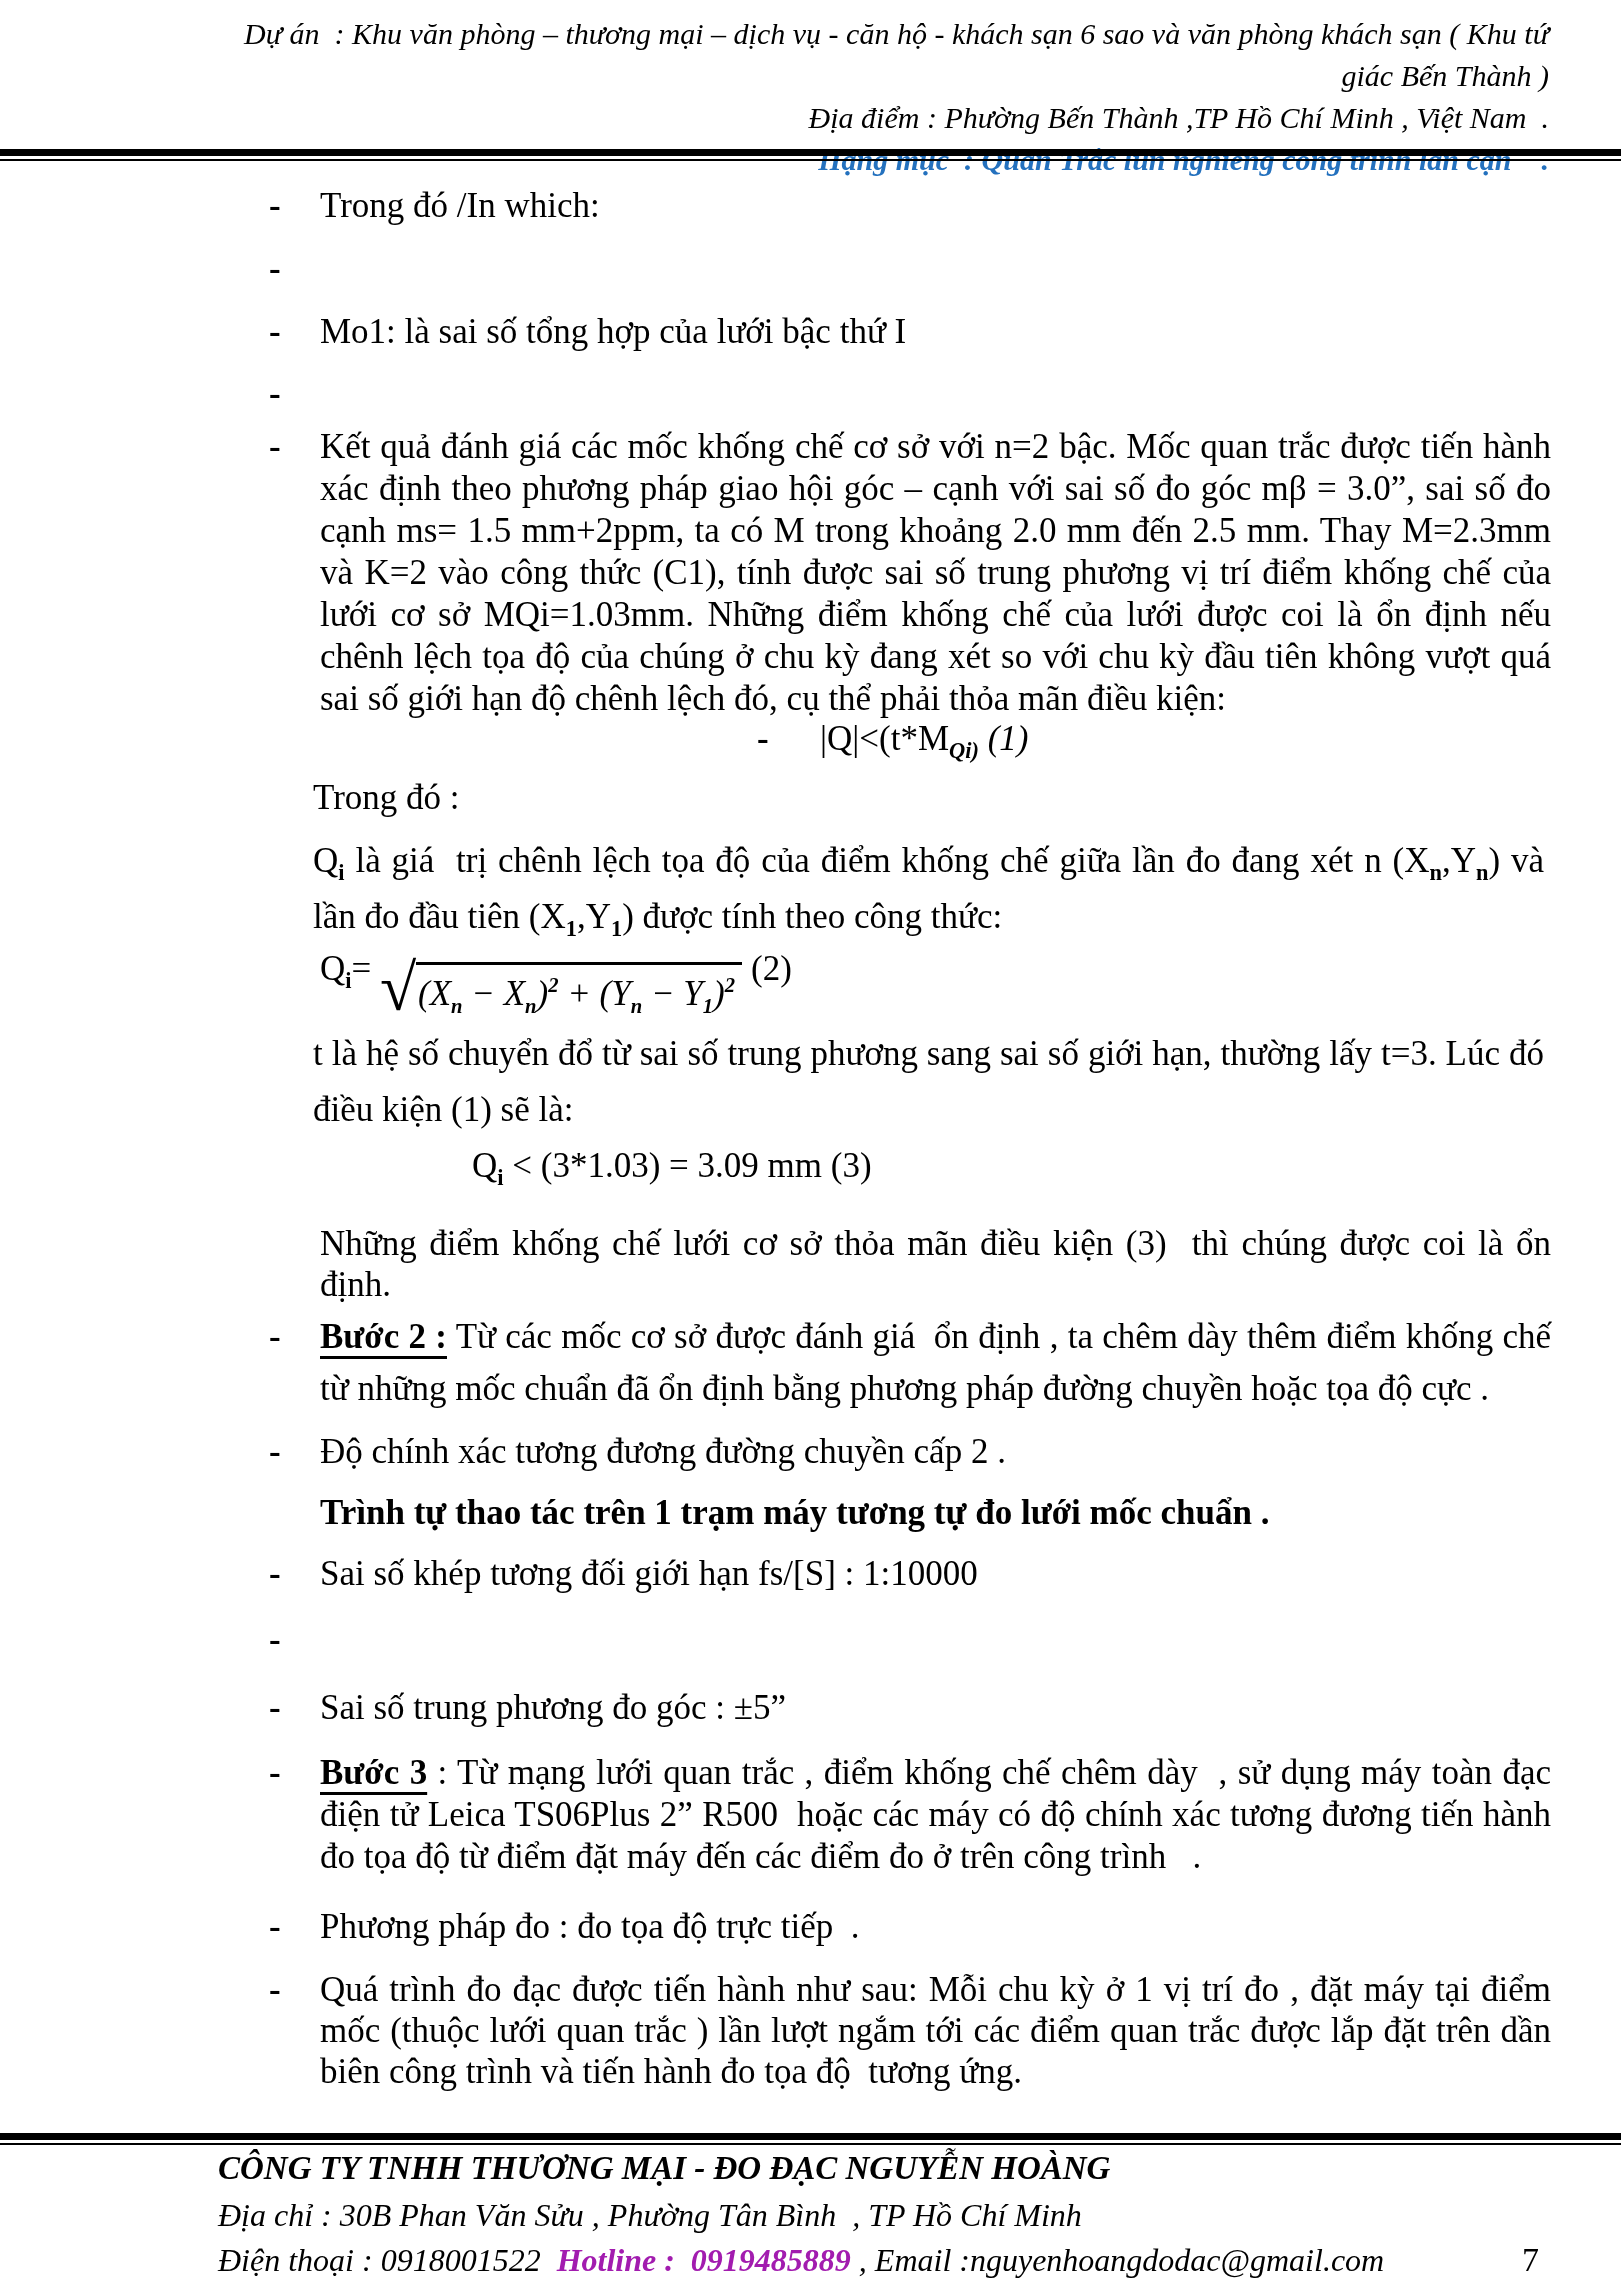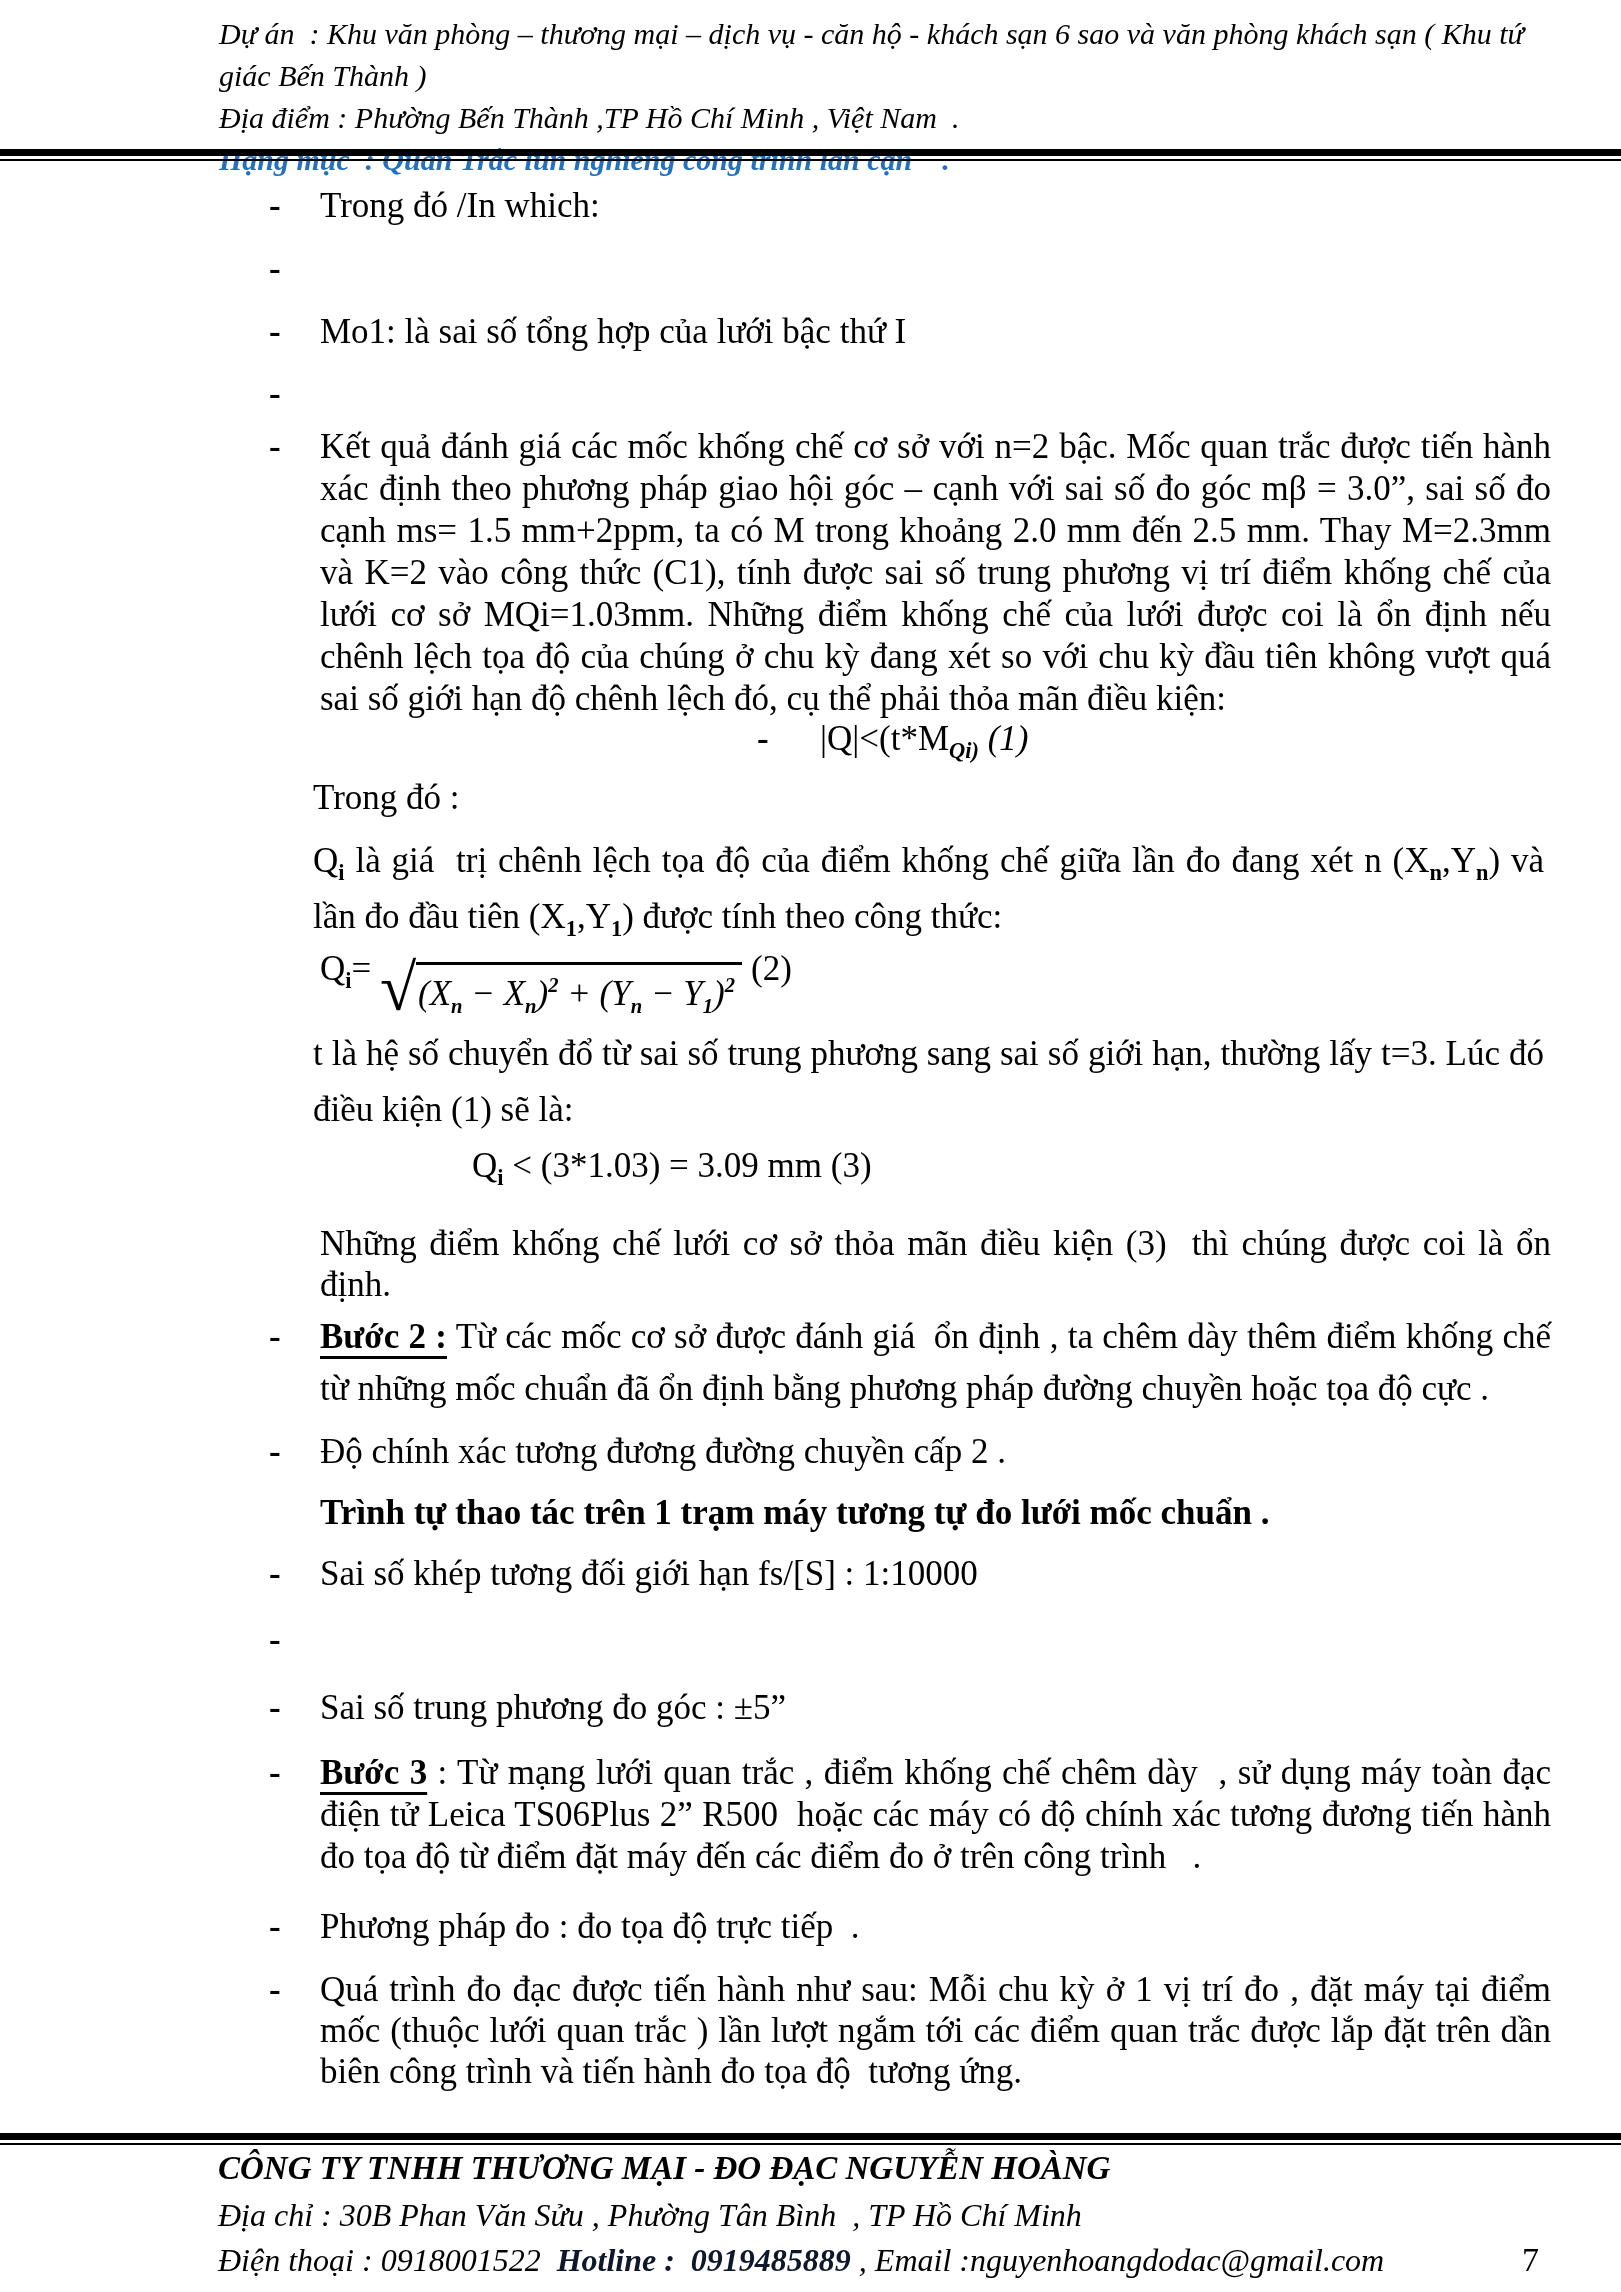--- a/index.html
+++ b/index.html
@@ -3,21 +3,21 @@
 <meta charset="utf-8">
 <style>
   html,body{margin:0;padding:0;background:#ffffff;}
   .page{
     position:relative;width:1621px;height:2293px;background:#ffffff;
     font-family:"Liberation Serif","DejaVu Serif",serif;color:#000;overflow:hidden;
   }
   [data-bind]{white-space:pre-wrap;}
 
   
-  .hdr{position:absolute;top:12.5px;left:219px;right:72px;font-style:italic;font-size:30px;line-height:42px;}
+  .hdr{position:absolute;top:12.5px;left:219px;right:72px;font-style:italic;font-size:30px;line-height:42px;text-align:right;}
   .hdr-line{display:block;}
   .hdr-cat{color:#2471BE;font-weight:bold;}
 
   
   .rule{position:absolute;left:0;width:1621px;height:2.7px;border-top:7.2px solid #000;border-bottom:2.7px solid #000;}
 
   
   .blk{position:absolute;left:320px;width:1231px;font-size:35px;line-height:41px;}
   .j{text-align:justify;}
   .dash{position:absolute;left:-51px;top:0;font-weight:bold;}
@@ -34,21 +34,21 @@
   .f-center{text-align:left;}
   .sqrt{display:inline-block;vertical-align:-14.3px;white-space:nowrap;}
   .radical{display:inline-block;vertical-align:top;font-size:66px;line-height:52px;font-style:normal;}
   .radicand{display:inline-block;vertical-align:top;border-top:3.6px solid #000;padding:5.4px 7.2px 0 1.8px;font-style:italic;line-height:45px;}
   .radicand sub{font-size:20.6px;}
   .radicand sup{font-size:20.6px;}
 
   
   .ftr{position:absolute;left:218px;font-style:italic;font-size:32px;line-height:39px;}
   .ftr-company{color:#000000;font-weight:bold;font-size:33px;}
-  .hotline{color:#0f172a;font-weight:bold;}
+  .hotline{color:#a21caf;font-weight:bold;}
   .pageno{position:absolute;left:1522px;top:2241px;font-size:34px;}
 </style>
 </head>
 <body>
 
 <div class="page">
 
   <div class="hdr">
       <span class="hdr-line" data-bind="header.project">Dự án  : Khu văn phòng – thương mại – dịch vụ - căn hộ - khách sạn 6 sao và văn phòng khách sạn ( Khu tứ giác Bến Thành )</span>
       <span class="hdr-line" data-bind="header.location">Địa điểm : Phường Bến Thành ,TP Hồ Chí Minh , Việt Nam  .</span>

